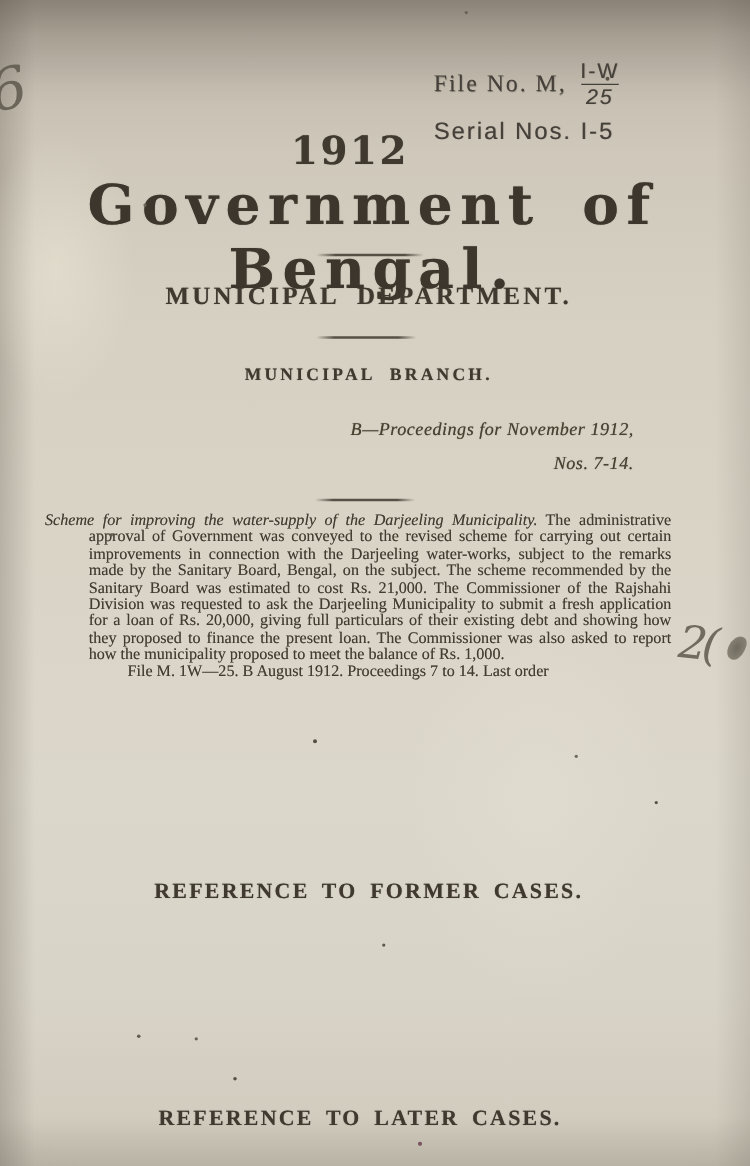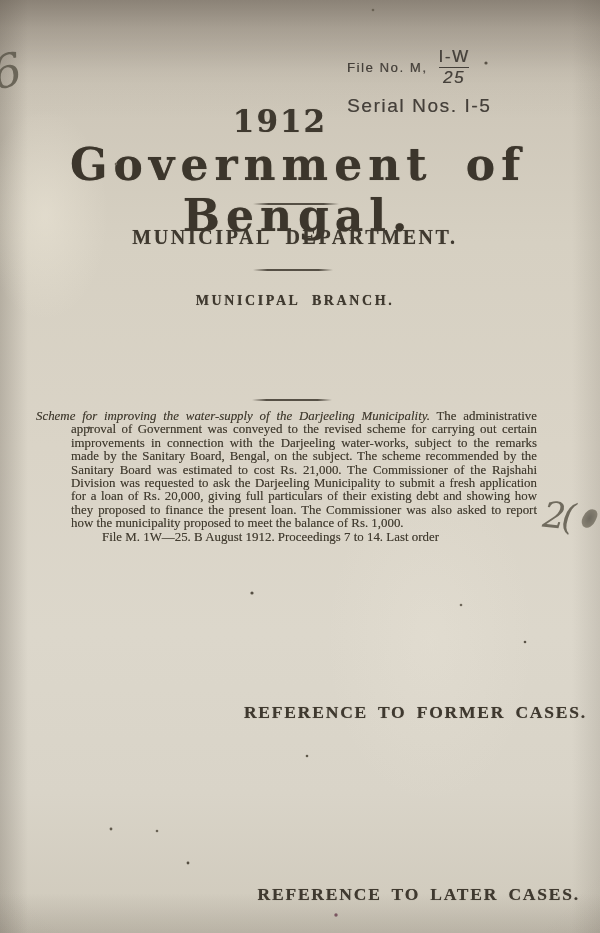--- a/index.html
+++ b/index.html
@@ -39,21 +39,21 @@
   }
 
   
   .fileblock {
     position: absolute; left: 347px; top: 48px;
     font-family: "Liberation Sans", sans-serif;
     color: #45403a; letter-spacing: 1.6px;
     text-shadow: 0.4px 0.3px 0.6px rgba(69,64,58,0.55);
   }
   .fileblock .row1 { display: flex; align-items: center; gap: 9px; }
-  .fileblock .label { font-size: 13px; }
+  .fileblock .label { font-size: 19px; font-family: Liberation Serif, serif; }
   .fraction { display: inline-flex; flex-direction: column; align-items: center; font-size: 17px; line-height: 1.08; }
   .fraction .top { padding: 0 2px 1px; }
   .fraction .bottom { border-top: 1.7px solid #45403a; padding: 1px 4px 0; font-style: italic; }
   .fileblock .row2 { font-size: 19px; margin-top: 7px; }
 
   .year {
     top: 103px; left: -12px;
     font-family: "DejaVu Serif", serif;
     font-size: 31px; font-weight: bold; letter-spacing: 2px;
   }
@@ -86,21 +86,21 @@
     position: absolute; left: 36px; top: 410px; width: 501px;
     font-size: 12.9px; line-height: 13.4px; color: #423c30;
     text-shadow: 0 0 0.5px rgba(66,60,48,0.55);
   }
   .abstract p { margin: 0; text-align: justify; padding-left: 35px; text-indent: -35px; }
   .abstract .subject { font-style: italic; }
   .abstract .subject::after { content: "\2002"; }
   .abstract .cite1 { padding-left: 66px; }
   .abstract .cite2 { padding-left: 92px; }
 
-  .ref-heading { font-size: 17.5px; font-weight: bold; letter-spacing: 1.8px; word-spacing: 4px; text-align: right; }
+  .ref-heading { font-size: 17.5px; font-weight: bold; letter-spacing: 1.8px; word-spacing: 4px; }
   .ref-former { top: 702px; }
   .ref-later  { top: 884px; left: -4px; }
 
   .specks {
     position: absolute; left: 0; top: 0; width: 2px; height: 2px;
     border-radius: 50%; background: transparent;
     box-shadow:
       485px 62px 0 0.6px #5a5347,
       372px 9px 0 0.3px #6a6254,
       115px 163px 0 0.3px #6e6759,
@@ -138,20 +138,24 @@
   <div class="centered ink gov-title">Government of Bengal.</div>
 
   <div class="rule rule1"></div>
 
   <div class="centered ink department">MUNICIPAL DEPARTMENT.</div>
 
   <div class="rule rule2"></div>
 
   <div class="centered ink branch">MUNICIPAL BRANCH.</div>
 
+  <div class="proceedings ink">
+    <div class="line1">B—Proceedings for November 1912,</div>
+    <div class="line2">Nos. 7-14.</div>
+  </div>
 
   <div class="rule rule3"></div>
 
   <div class="abstract">
     <p>
       <span class="subject">Scheme for improving the water-supply of the Darjeeling Municipality.</span><span>The administrative approval of Government was conveyed to the revised scheme for carrying out certain improvements in connection with the Darjeeling water-works, subject to the remarks made by the Sanitary Board, Bengal, on the subject.  The scheme recommended by the Sanitary Board was estimated to cost Rs. 21,000.  The Commissioner of the Rajshahi Division was requested to ask the Darjeeling Municipality to submit a fresh application for a loan of Rs. 20,000, giving full particulars of their existing debt and showing how they proposed to finance the present loan.  The Commissioner was also asked to report how the municipality proposed to meet the balance of Rs. 1,000.</span>
     </p>
     <div class="cite1">File M. 1W—25.  B August 1912.  Proceedings 7 to 14.  Last order</div>
   </div>
 

